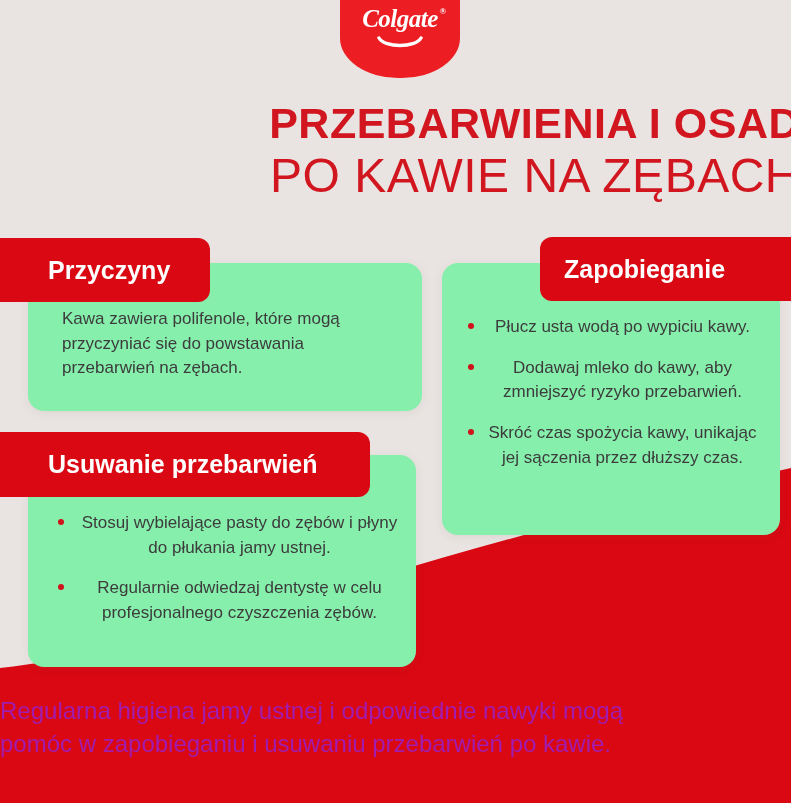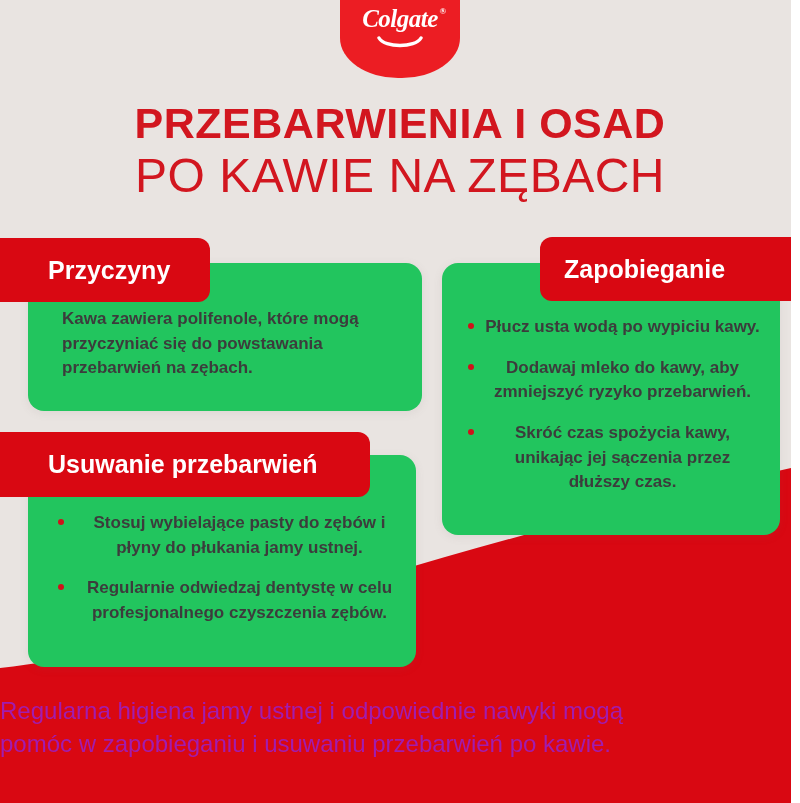--- a/index.html
+++ b/index.html
@@ -58,21 +58,21 @@
   }
   .logo-smile{
     margin-top:5px;
   }
 
   
   .headline{
     position:absolute;
     left:0; top:100px;
     width:800px;
-    text-align:center;
+    text-align:right;
     z-index:4;
   }
   .headline .line1{
     display:block;
     color:#d2161f;
     font-weight:bold;
     font-size:43px;
     letter-spacing:0.5px;
     line-height:1.08;
   }
@@ -81,26 +81,25 @@
     color:#d2161f;
     font-weight:normal;
     font-size:48px;
     letter-spacing:0.5px;
     line-height:1.25;
   }
 
   
   .card{
     position:absolute;
-    background:#22c55e;
+    background:#86efac;
     border-radius:16px;
     box-shadow:0 2px 10px rgba(120,100,95,0.10);
     z-index:3;
     box-sizing:border-box;
-    font-weight:bold;
   }
   #card-causes{ left:28px;  top:263px; width:394px; height:148px; }
   #card-prevention{ left:442px; top:263px; width:338px; height:272px; }
   #card-removal{ left:28px;  top:455px; width:388px; height:212px; }
 
   .card-body{
     padding:44px 26px 16px 34px;
     font-size:17px;
     line-height:1.45;
     color:#3c3c3c;

